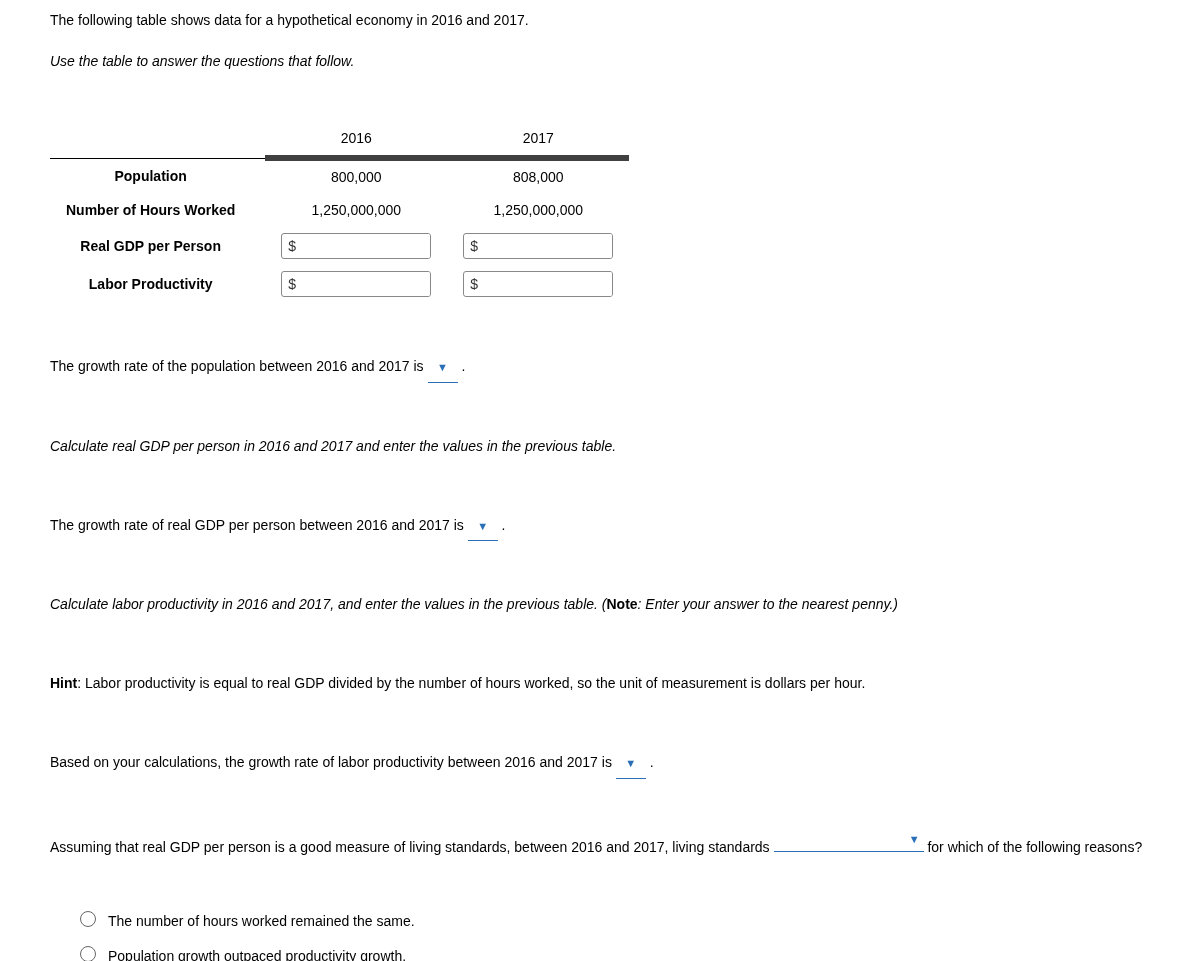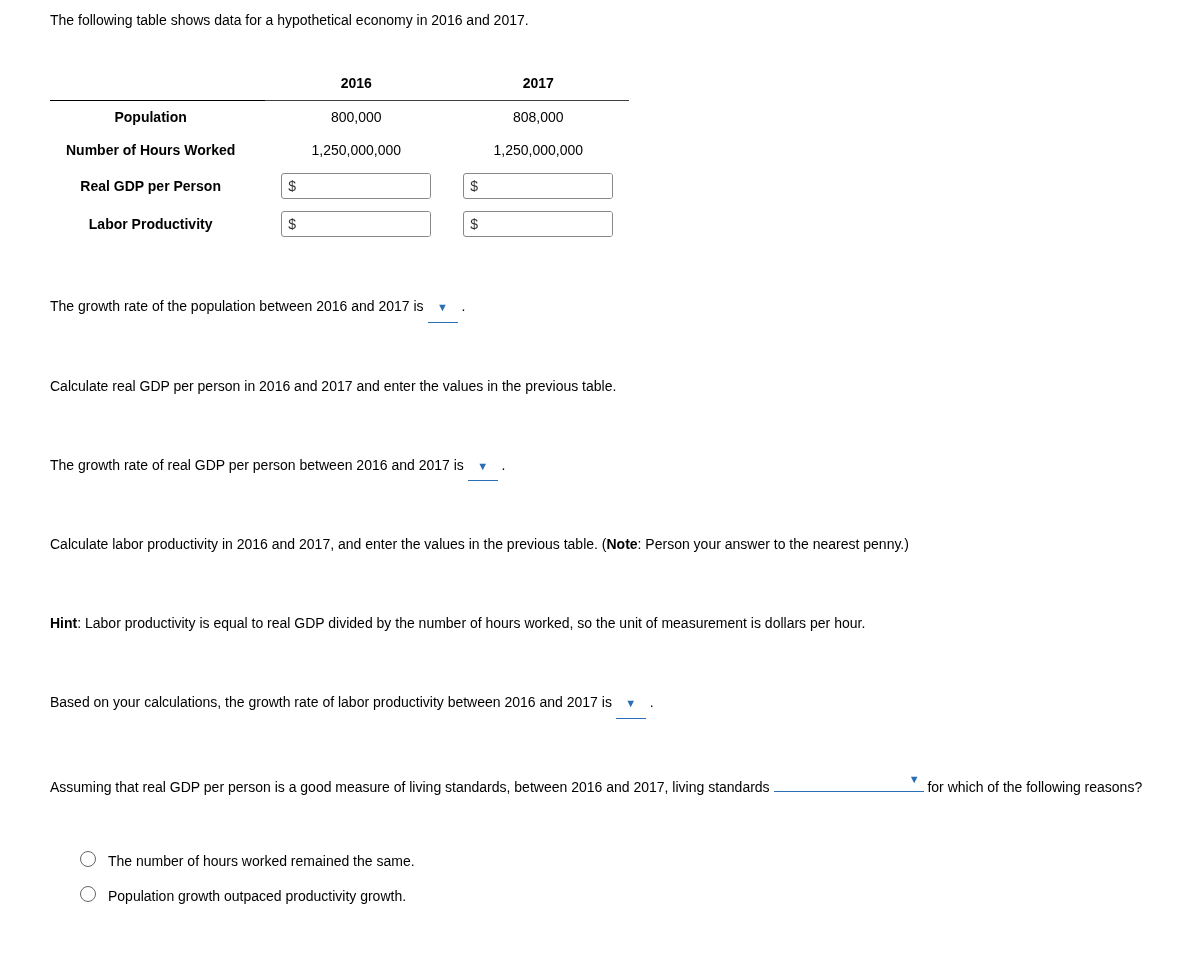--- a/index.html
+++ b/index.html
@@ -8,38 +8,38 @@
       font-size: 14px;
       color: #000;
       margin: 0;
       padding: 0;
       background: #fff;
     }
     .page {
       padding: 10px 50px 20px 50px;
       line-height: 1.5;
     }
-    .intro { margin-bottom: 36px; }
+    .intro { margin-bottom: 20px; }
     .instruct { font-style: italic; margin-bottom: 50px; }
     table.data {
       border-collapse: collapse;
       margin-bottom: 40px;
     }
     table.data th, table.data td {
       padding: 6px 16px;
       text-align: center;
     }
     table.data th.rowlabel, table.data td.rowlabel {
       text-align: center;
       font-weight: bold;
       padding-right: 30px;
     }
     table.data thead th {
-      font-weight: bold;
-      border-bottom: 1px solid #404040;
+      font-weight: normal;
+      border-bottom: 6px solid #404040;
     }
     table.data thead th.rowlabel { border-bottom: 1px solid #000; }
     .dollar-input {
       display: inline-flex;
       align-items: center;
       border: 1px solid #888;
       border-radius: 3px;
       background: #fff;
       height: 26px;
       width: 150px;
@@ -82,27 +82,28 @@
       margin: 14px 0;
     }
     .radio {
       width: 16px; height: 16px;
       border: 1.5px solid #666;
       border-radius: 50%;
       flex-shrink: 0;
       cursor: pointer;
     }
     .strong { font-weight: bold; }
-    .italic { }
+    .italic { font-style: italic; }
   </style>
 </head>
 <body>
 
 <div class="page">
   <div class="intro">The following table shows data for a hypothetical economy in 2016 and 2017.</div>
+  <div class="instruct">Use the table to answer the questions that follow.</div>
 
   <table class="data">
     <thead>
       <tr>
         <th class="rowlabel"></th>
         <th>2016</th>
         <th>2017</th>
       </tr>
     </thead>
     <tbody>
@@ -153,21 +154,21 @@
     <span>The growth rate of the population between 2016 and 2017 is </span><span class="dropdown-blank"><span class="tri">▼</span></span><span> .</span>
   </div>
 
   <div class="qline italic">Calculate real GDP per person in 2016 and 2017 and enter the values in the previous table.</div>
 
   <div class="qline">
     <span>The growth rate of real GDP per person between 2016 and 2017 is </span><span class="dropdown-blank"><span class="tri">▼</span></span><span> .</span>
   </div>
 
   <div class="qline">
-    <span class="italic">Calculate labor productivity in 2016 and 2017, and enter the values in the previous table. (</span><span class="strong">Note</span><span class="italic">: Person your answer to the nearest penny.)</span>
+    <span class="italic">Calculate labor productivity in 2016 and 2017, and enter the values in the previous table. (</span><span class="strong">Note</span><span class="italic">: Enter your answer to the nearest penny.)</span>
   </div>
 
   <div class="qline" style="margin-top:10px;">
     <span class="strong">Hint</span><span>: Labor productivity is equal to real GDP divided by the number of hours worked, so the unit of measurement is dollars per hour.</span>
   </div>
 
   <div class="qline">
     <span>Based on your calculations, the growth rate of labor productivity between 2016 and 2017 is </span><span class="dropdown-blank"><span class="tri">▼</span></span><span> .</span>
   </div>
 

